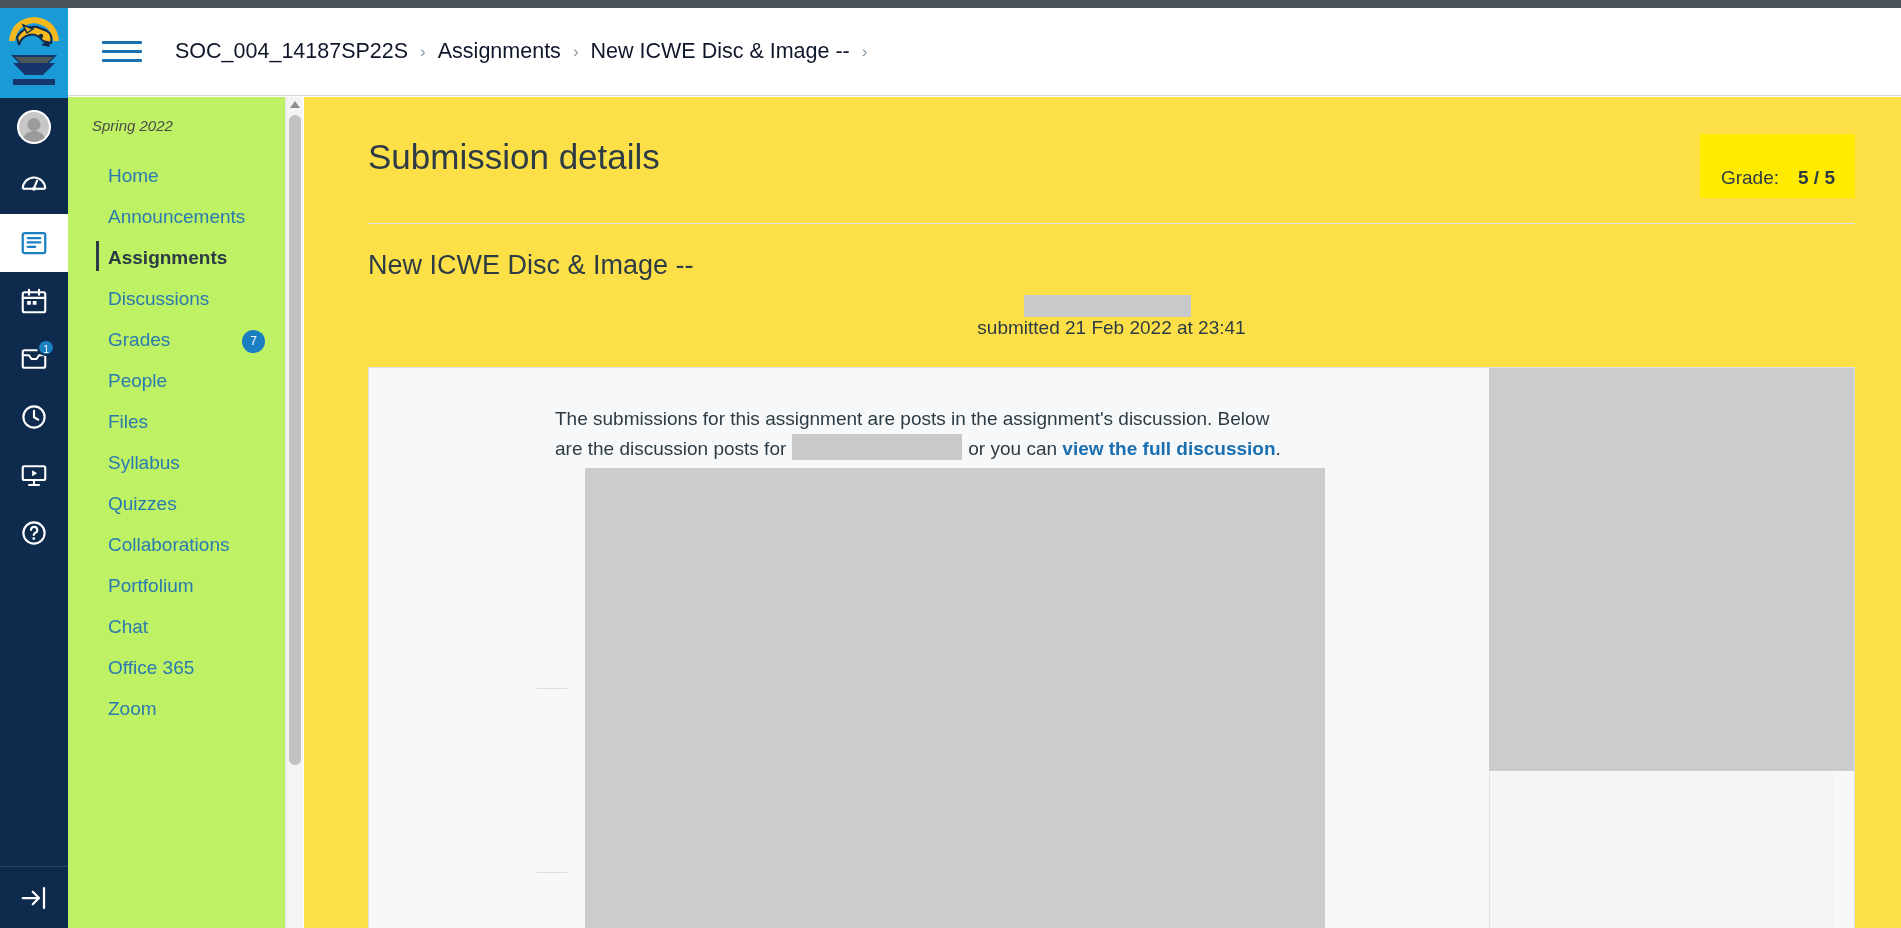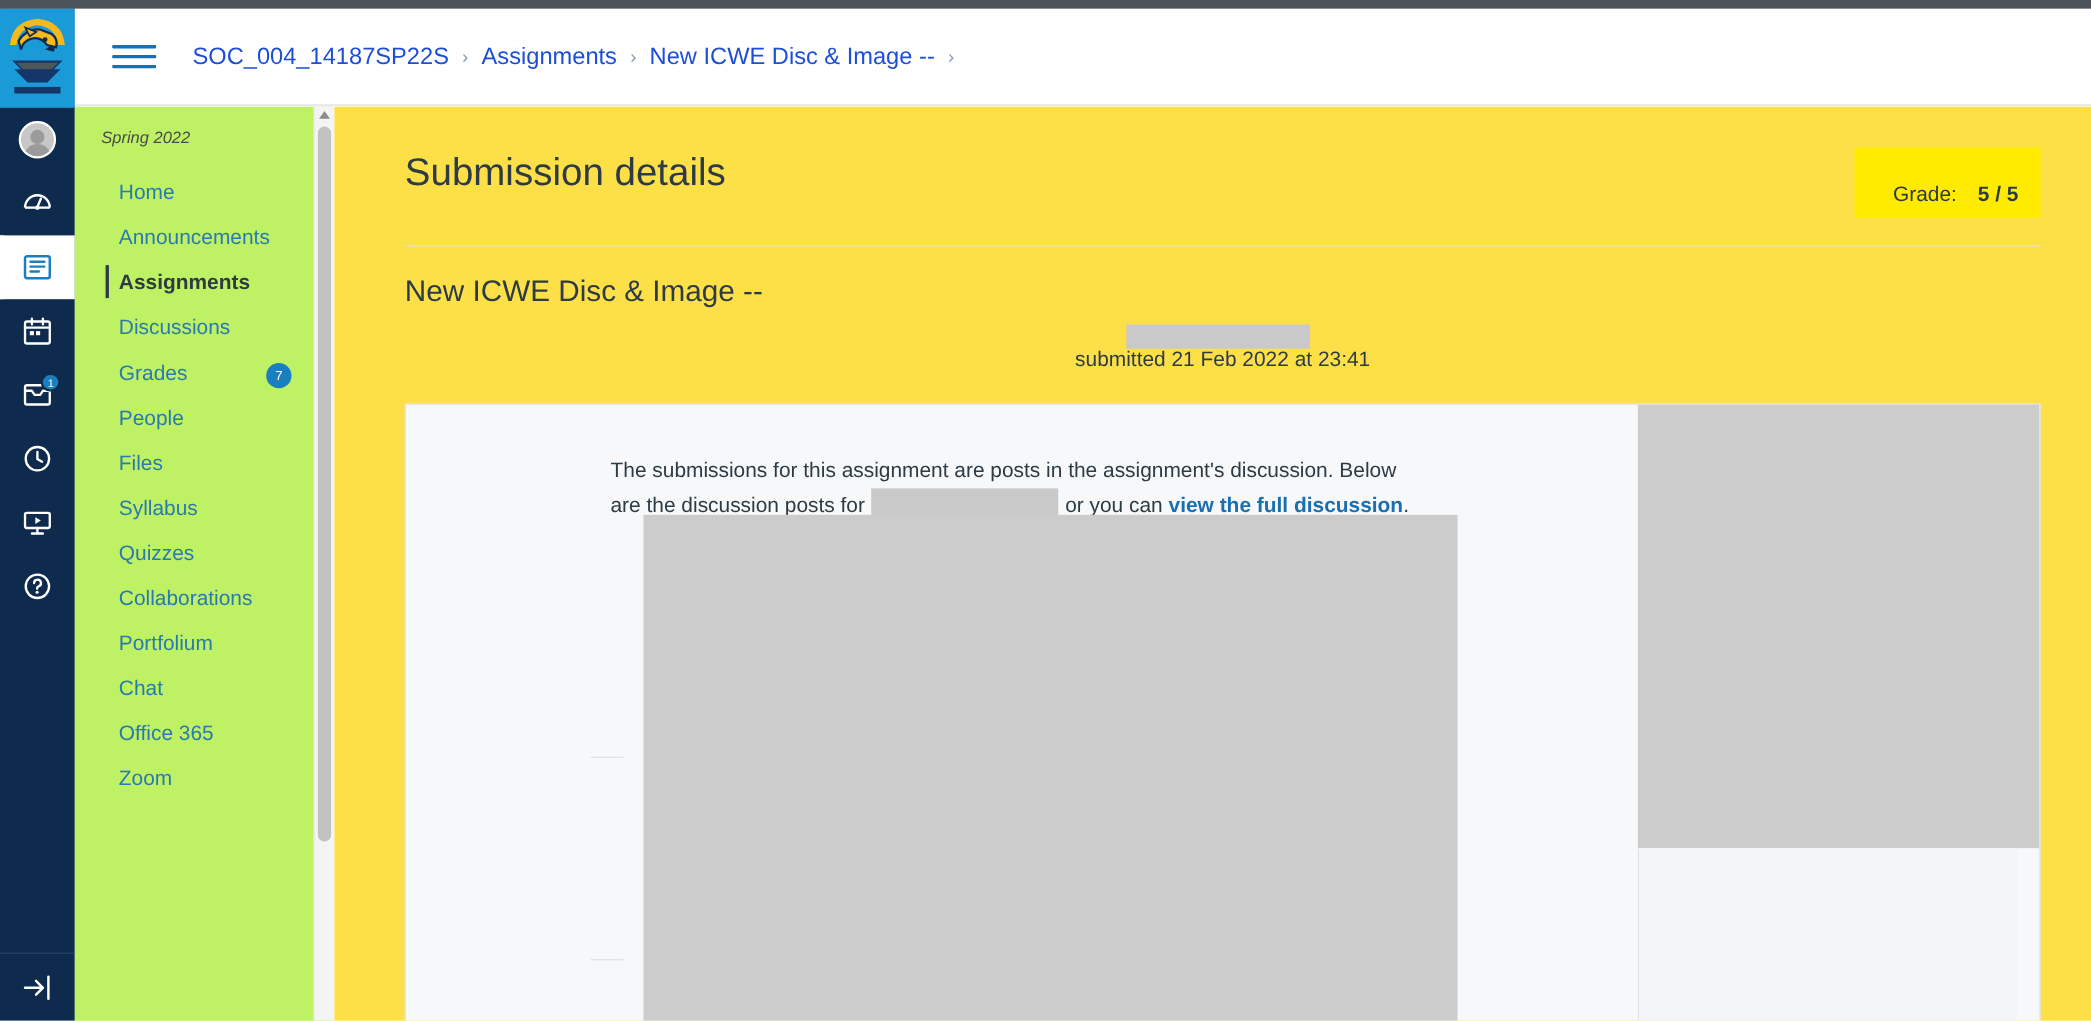--- a/index.html
+++ b/index.html
@@ -81,21 +81,21 @@
     margin-left: 34px; width: 40px; height: 32px;
     display: flex; flex-direction: column; justify-content: center; gap: 6px;
     cursor: pointer;
   }
   .hamburger span { display:block; height: 3px; width: 40px; background: #1a6fb0; border-radius:1px; }
 
   .breadcrumb {
     margin-left: 33px; display: flex; align-items: center;
     font-size: 21.5px; color: #2a7ab0; white-space: nowrap;
   }
-  .crumb { color: #1d4ed8; text-decoration: none; text-align: right; }
+  .crumb { color: #0f172a; text-decoration: none; text-align: right; }
   .crumb-sep {
     color: #8a9aa8; font-size: 17px; margin: 0 12px; display:inline-block;
   }
 
   
   .course-nav {
     position: absolute; top: 97px; left: 68px;
     width: 235px; height: 871px; background: #bef264;
     overflow: hidden; padding-top: 20px;
   }
@@ -149,21 +149,21 @@
   }
 
   .page-title-row {
     display: flex; align-items: flex-start; justify-content: space-between;
   }
   .page-title {
     font-size: 35px; font-weight: 400; color: #2d3b45;
     margin: 12px 0 0 0; line-height: 44px;
   }
   .grade-pill {
-    background: #ffeb00; padding: 9px 20px 9px 35px;
+    background: #ffeb00; padding: 9px 20px 9px 21px;
     display: flex; align-items: baseline; gap: 19px;
     margin-top: 11px;
   }
   .grade-label { font-size: 19px; color: #2d3b45; }
   .grade-value { font-size: 19px; font-weight: 700; color: #2d3b45; margin-top: 24px; }
 
   .title-divider {
     border: none; border-top: 1px solid #dcdfe2;
     margin: 25px 0 0 0;
   }
@@ -185,21 +185,21 @@
   .submission-panel {
     margin-top: 28px;
     border: 1px solid #dcdfe2;
     background: #f7f8f9;
     height: 620px; position: relative; overflow: hidden;
   }
   .panel-inner {
     position: relative; height: 100%;
   }
   .blurb {
-    position: absolute; left: 186px; top: 27px; width: 740px;
+    position: absolute; left: 186px; top: 17px; width: 740px;
     font-size: 19px; line-height: 30px; color: #2d3b45;
   }
   .blurb a { color: #1a6fb0; font-weight: 700; text-decoration: none; }
 
   .post-body-block {
     position: absolute; left: 216px; top: 100px;
     width: 740px; height: 496px; background: #cccccc;
   }
   .side-block-top {
     position: absolute; right: 0px; top: -1px;

